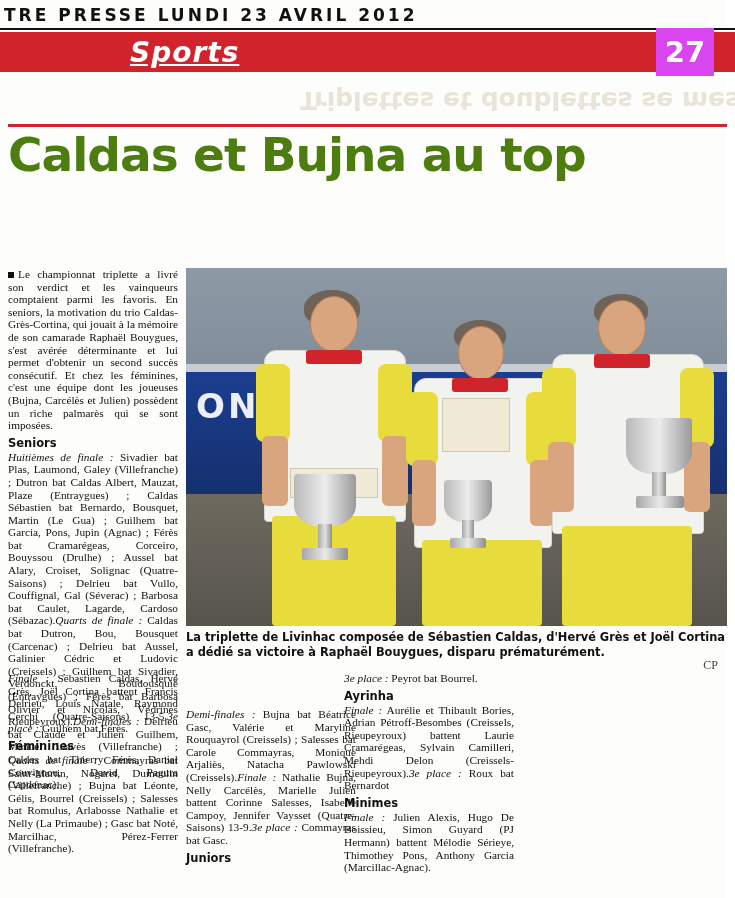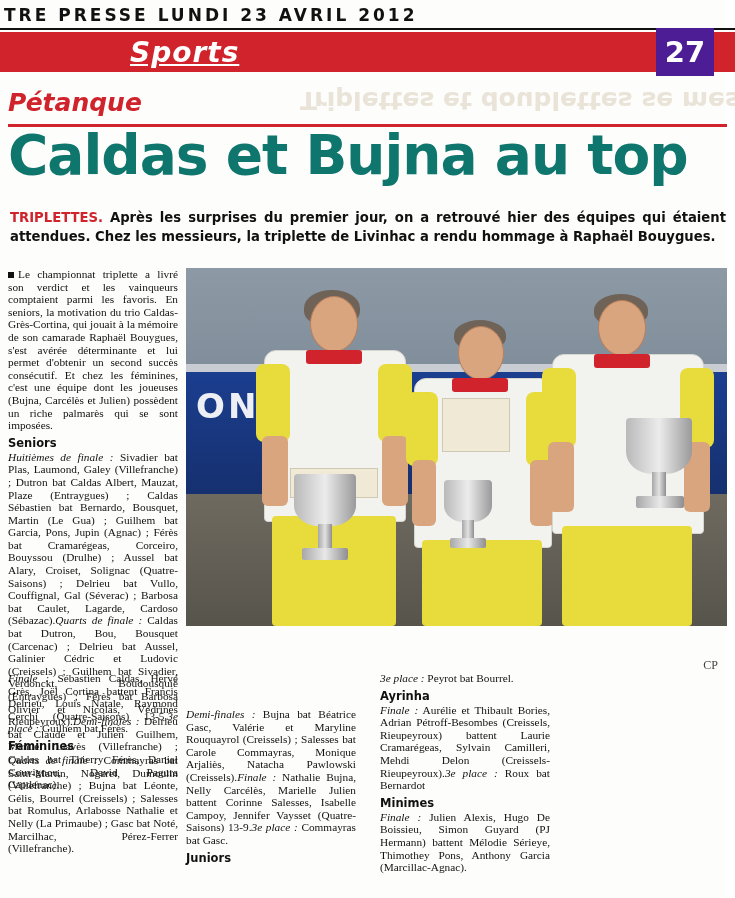--- a/index.html
+++ b/index.html
@@ -63,21 +63,21 @@
     font-size: 28px;
     color: #ffffff;
     letter-spacing: 1px;
     text-decoration: underline;
   }
   .page-number-box {
     position: absolute;
     right: 12px;
     top: 28px;
     width: 58px; height: 48px;
-    background: #4c1d95;
+    background: #d946ef;
     color: #ffffff;
     font-family: "DejaVu Sans", sans-serif;
     font-weight: bold;
     font-size: 29px;
     display: flex;
     align-items: center;
     justify-content: center;
   }
 
   
@@ -114,23 +114,23 @@
   }
 
   
   .headline {
     position: absolute;
     top: 128px;
     left: 8px;
     width: 719px;
     font-family: "DejaVu Sans", sans-serif;
     font-weight: bold;
-    font-size: 55px;
+    font-size: 47px;
     line-height: 54px;
-    color: #0f766e;
+    color: #4d7c0f;
     letter-spacing: -1px;
   }
 
   
   .chapeau {
     position: absolute;
     top: 208px;
     left: 10px;
     width: 716px;
     font-family: "DejaVu Sans", sans-serif;
@@ -169,21 +169,21 @@
     display: block;
     margin-top: 4px;
   }
   .stage { font-style: italic; }
 
   
   #col1 { top: 268px; left: 8px; width: 170px; }
   
   #col2 { top: 672px; left: 8px; width: 170px; }
   #col3 { top: 708px; left: 186px; width: 170px; }
-  #col4 { top: 672px; left: 380px; width: 170px; }
+  #col4 { top: 672px; left: 344px; width: 170px; }
   #col5 { top: 672px; left: 554px; width: 173px; }
 
   
   .photo {
     position: absolute;
     top: 268px;
     left: 186px;
     width: 541px;
     height: 358px;
     overflow: hidden;
@@ -297,28 +297,24 @@
   <div class="masthead">TRE PRESSE LUNDI 23 AVRIL 2012</div>
   <div class="masthead-rule"></div>
 
   <div class="sports-band">
     <div class="label">Sports</div>
   </div>
   <div class="page-number-box">27</div>
 
   <div class="ghost">Triplettes et doublettes se mesurent</div>
 
-  <div class="section-title">Pétanque</div>
   <div class="title-rule"></div>
 
   <div class="headline">Caldas et Bujna au top</div>
 
-  <div class="chapeau">
-    <span class="lead">TRIPLETTES.</span><span> Après les surprises du premier jour, on a retrouvé hier des équipes qui étaient attendues. Chez les messieurs, la triplette de Livinhac a rendu hommage à Raphaël Bouygues.</span>
-  </div>
 
   <div class="col" id="col1">
     <p><span class="sq"></span><span>Le championnat triplette a livré son verdict et les vainqueurs comptaient parmi les favoris. En seniors, la motivation du trio Caldas-Grès-Cortina, qui jouait à la mémoire de son camarade Raphaël Bouygues, s'est avérée déterminante et lui permet d'obtenir un second succès consécutif. Et chez les féminines, c'est une équipe dont les joueuses (Bujna, Carcélès et Julien) possèdent un riche palmarès qui se sont imposées.</span></p>
     <div id="col1-results">
         <span class="cat">Seniors</span>
         <p><span class="stage">Huitièmes de finale :</span><span class=""> Sivadier bat Plas, Laumond, Galey (Villefranche) ; Dutron bat Caldas Albert, Mauzat, Plaze (Entraygues) ; Caldas Sébastien bat Bernardo, Bousquet, Martin (Le Gua) ; Guilhem bat Garcia, Pons, Jupin (Agnac) ; Férès bat Cramarégeas, Corceiro, Bouyssou (Drulhe) ; Aussel bat Alary, Croiset, Solignac (Quatre-Saisons) ; Delrieu bat Vullo, Couffignal, Gal (Séverac) ; Barbosa bat Caulet, Lagarde, Cardoso (Sébazac).</span><span class="stage">Quarts de finale :</span><span class=""> Caldas bat Dutron, Bou, Bousquet (Carcenac) ; Delrieu bat Aussel, Galinier Cédric et Ludovic (Creissels) ; Guilhem bat Sivadier, Verdonckt, Boudousquié (Entraygues) ; Férès bat Barbosa Olivier et Nicolas, Védrines Rieupeyroux).</span><span class="stage">Demi-finales :</span><span class=""> Delrieu bat Claude et Julien Guilhem, Manuel Llavès (Villefranche) ; Caldas bat Thierry Férès, Daniel Couvignou, David Pagura Capdenac).</span></p>
       </div>
   </div>
 
   <div class="photo">
@@ -369,20 +365,21 @@
       <div class="sleeve" style="left:494px; top:100px; width:34px; height:80px;"></div>
       <div class="arm" style="left:362px; top:174px; width:26px; height:70px;"></div>
       <div class="arm" style="left:498px; top:174px; width:26px; height:70px;"></div>
       <div class="pants" style="left:376px; top:258px; width:130px; height:100px;"></div>
       <div class="trophy-cup" style="left:440px; top:150px; width:66px; height:56px;"></div>
       <div class="trophy-stem" style="left:466px; top:204px; width:14px; height:26px;"></div>
       <div class="trophy-base" style="left:450px; top:228px; width:48px; height:12px;"></div>
     </div>
   </div>
 
+  <div class="caption">La triplette de Livinhac composée de Sébastien Caldas, d'Hervé Grès et Joël Cortina a dédié sa victoire à Raphaël Bouygues, disparu prématurément.</div>
   <div class="credit">CP</div>
 
   <div class="col" id="col2">
       <p><span class="stage">Finale :</span><span class=""> Sébastien Caldas, Hervé Grès, Joël Cortina battent Francis Delrieu, Louis Natale, Raymond Cerchi (Quatre-Saisons) 13-5.</span><span class="stage">3e place :</span><span class=""> Guilhem bat Férès.</span></p>
       <span class="cat">Féminines</span>
       <p><span class="stage">Quarts de finale :</span><span class=""> Commayras bat Saint-Martin, Nogaret, Dumoulin (Villefranche) ; Bujna bat Léonte, Gélis, Bourrel (Creissels) ; Salesses bat Romulus, Arlabosse Nathalie et Nelly (La Primaube) ; Gasc bat Noté, Marcilhac, Pérez-Ferrer (Villefranche).</span></p>
     </div>
   <div class="col" id="col3">
       <p><span class="stage">Demi-finales :</span><span class=""> Bujna bat Béatrice Gasc, Valérie et Maryline Rouquayrol (Creissels) ; Salesses bat Carole Commayras, Monique Arjaliès, Natacha Pawlowski (Creissels).</span><span class="stage">Finale :</span><span class=""> Nathalie Bujna, Nelly Carcélès, Marielle Julien battent Corinne Salesses, Isabelle Campoy, Jennifer Vaysset (Quatre-Saisons) 13-9.</span><span class="stage">3e place :</span><span class=""> Commayras bat Gasc.</span></p>
       <span class="cat">Juniors</span>

